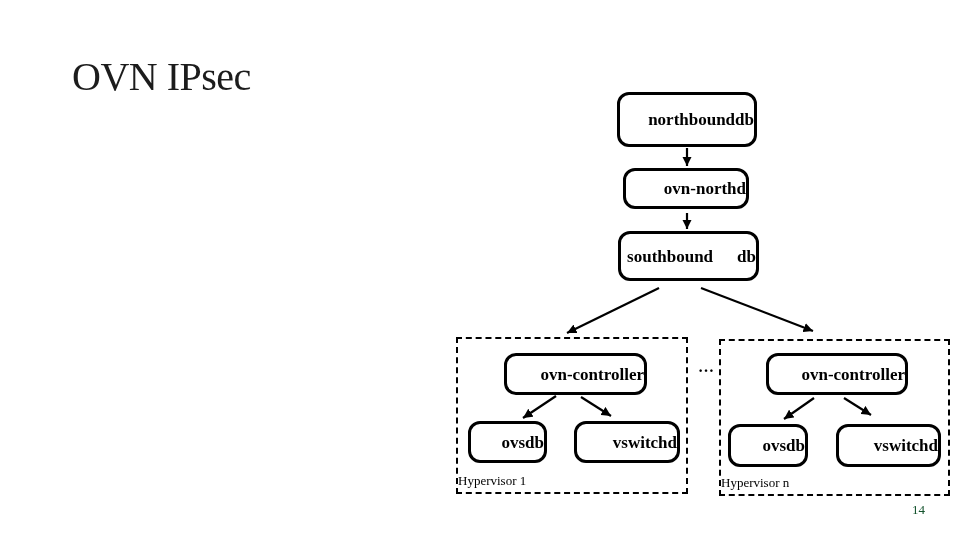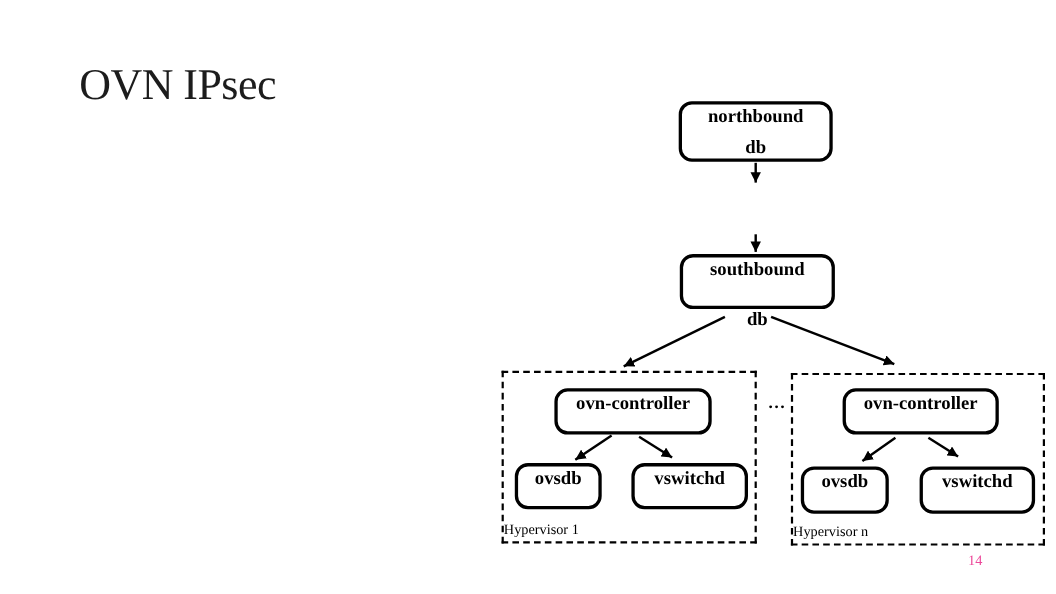--- a/index.html
+++ b/index.html
@@ -28,23 +28,22 @@
     z-index: 2;
     pointer-events: none;
   }
   .node {
     position: absolute;
     box-sizing: border-box;
     background: #ffffff;
     border: 3px solid #000000;
     border-radius: 12px;
     display: flex;
-    flex-direction: column;
     align-items: center;
-    justify-content: space-between;
+    justify-content: flex-end;
     text-align: center;
     font-size: 17px;
     font-weight: 700;
     line-height: 21px;
     color: #000000;
     z-index: 3;
     white-space: nowrap;
   }
   .cluster {
     position: absolute;
@@ -67,22 +66,23 @@
     font-size: 16px;
     font-weight: 700;
     color: #000000;
     z-index: 2;
   }
   .page-number {
     position: absolute;
     left: 880px;
     top: 502px;
     width: 45px;
+    text-align: right;
     font-size: 13px;
-    color: #ec4899;
+    color: #14532d;
   }
   
   #node-northbound { left: 617px; top: 92px;  width: 140px; height: 55px; }
   #node-northd     { left: 623px; top: 168px; width: 126px; height: 41px; }
   #node-southbound { left: 618px; top: 231px; width: 141px; height: 50px; gap: 24px; }
   #node-ctrl-1     { left: 504px; top: 353px; width: 143px; height: 42px; }
   #node-ovsdb-1    { left: 468px; top: 421px; width: 79px;  height: 42px; }
   #node-vswitchd-1 { left: 574px; top: 421px; width: 106px; height: 42px; }
   #node-ctrl-n     { left: 766px; top: 353px; width: 142px; height: 42px; }
   #node-ovsdb-n    { left: 728px; top: 424px; width: 80px;  height: 43px; }
@@ -120,20 +120,23 @@
 
   <div class="cluster" id="cluster-n">
     <div class="cluster-label">Hypervisor n</div>
   </div>
 
   <div class="node" id="node-northbound">
     <span>northbound</span>
     <span>db</span>
   </div>
 
+  <div class="node" id="node-northd">
+    <span>ovn-northd</span>
+  </div>
 
   <div class="node" id="node-southbound">
     <span>southbound</span>
     <span>db</span>
   </div>
 
   <div class="node" id="node-ctrl-1">
     <span>ovn-controller</span>
   </div>
   <div class="node" id="node-ovsdb-1">

